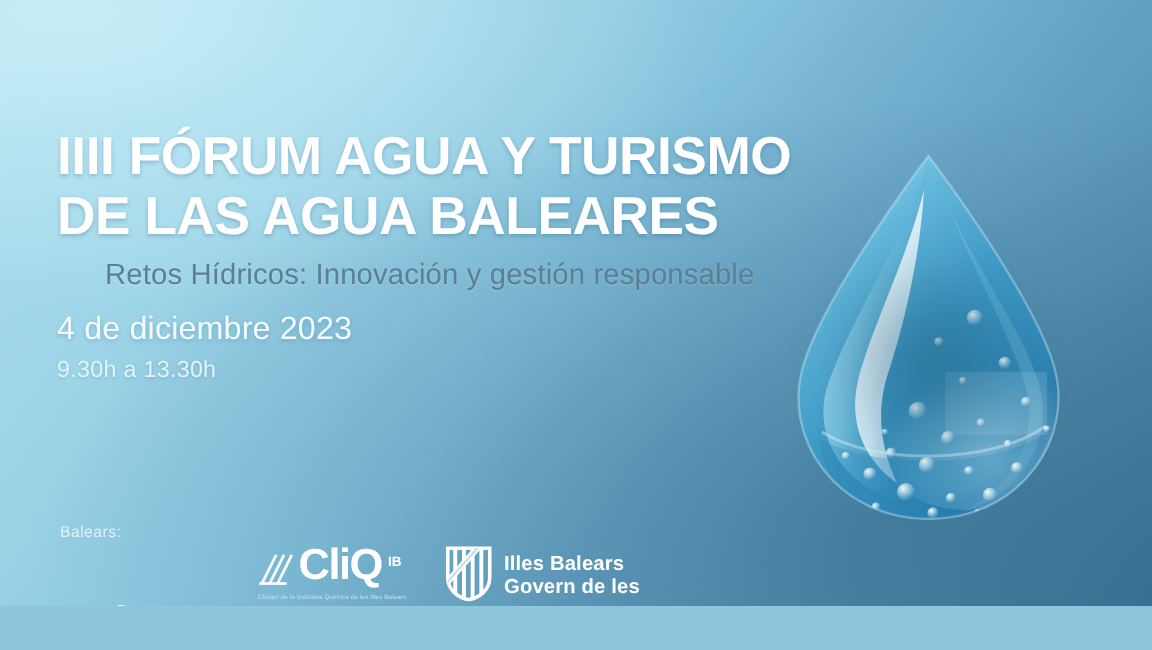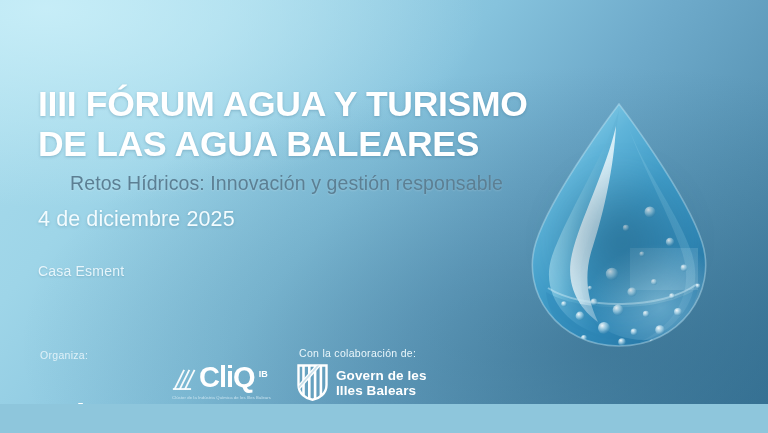--- a/index.html
+++ b/index.html
@@ -208,24 +208,24 @@
       <path d="M125 8 C125 8 58 96 42 146 C26 196 64 250 125 250 C186 250 224 196 208 146 C192 96 125 8 125 8 Z" fill="none" stroke="#cdeefb" stroke-opacity="0.40" stroke-width="1.6"></path>
     </svg>
   </div>
 
   <div class="title">
     <span>IIII FÓRUM AGUA Y TURISMO</span>
     <span class="l2">DE LAS AGUA BALEARES</span>
   </div>
 
   <div class="subtitle">Retos Hídricos: Innovación y gestión responsable</div>
-  <div class="date">4 de diciembre 2025</div>
-  <div class="venue">Casa Esment</div>
-
-  <div class="lbl-organiza">Organiza:</div>
+  <div class="date">4 de diciembre 2023</div>
+  <div class="time">9.30h a 13.30h</div>
+
+  <div class="lbl-organiza">Balears:</div>
 
   <div class="fehm">
     <div class="fehm-mark">Fehm.</div>
     <div class="fehm-sub">
       <div>Federación Empresarial</div>
       <div>Hotelera de Mallorca</div>
     </div>
   </div>
 
   <div class="cliq">
@@ -239,38 +239,37 @@
         <path d="M1 26 L22 26" stroke="#ffffff" stroke-width="2.1" opacity="0.95"></path>
       </svg>
       <div class="cliq-word">
         <span>CliQ</span>
         <span class="cliq-ib">IB</span>
       </div>
     </div>
     <div class="cliq-sub">Clúster de la Indústria Química de les Illes Balears</div>
   </div>
 
-  <div class="lbl-colab">Con la colaboración de:</div>
 
   <div class="govern">
     <svg class="shield" viewBox="0 0 31 37">
       <defs>
         <clipPath id="shClip">
           <path d="M1.5 1.5 H29.5 V21 C29.5 29.5 22.5 34.5 15.5 35.8 C8.5 34.5 1.5 29.5 1.5 21 Z"></path>
         </clipPath>
       </defs>
       <path d="M1.5 1.5 H29.5 V21 C29.5 29.5 22.5 34.5 15.5 35.8 C8.5 34.5 1.5 29.5 1.5 21 Z" fill="none" stroke="#ffffff" stroke-width="2.4"></path>
       <g clip-path="url(#shClip)">
         <rect x="5.2" y="0" width="2.6" height="37" fill="#ffffff"></rect>
         <rect x="11.0" y="0" width="2.6" height="37" fill="#ffffff"></rect>
         <rect x="16.8" y="0" width="2.6" height="37" fill="#ffffff"></rect>
         <rect x="22.6" y="0" width="2.6" height="37" fill="#ffffff"></rect>
         <path d="M-4 30 L26 -4" stroke="#ffffff" stroke-width="4.2" fill="none"></path>
         <path d="M-4 30 L26 -4" stroke="#6aa9c6" stroke-width="1.6" fill="none" opacity="0.35"></path>
       </g>
     </svg>
     <div class="govern-txt">
+      <span>Illes Balears</span>
       <span>Govern de les</span>
-      <span>Illes Balears</span>
     </div>
   </div>
 
 </div>
 
 </body></html>

